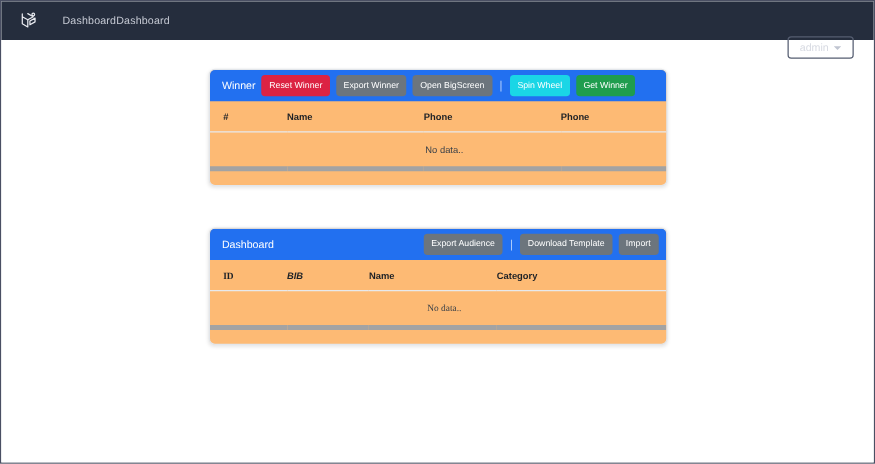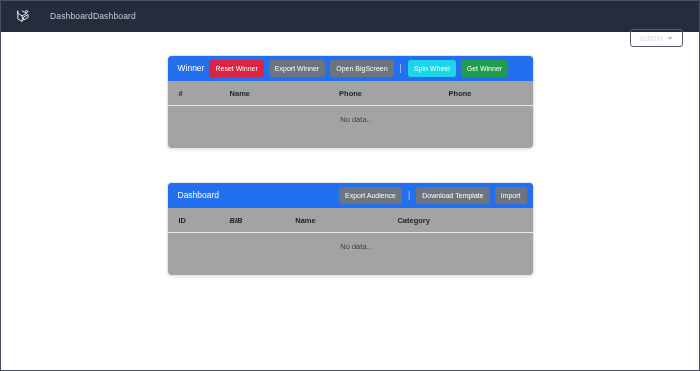--- a/index.html
+++ b/index.html
@@ -89,21 +89,21 @@
     padding-top: 23px;
   }
 
   .container {
     width: 367px;
     margin: 0 auto;
   }
 
   
   .card {
-    background: #a3a3a3;
+    background: #fdba74;
     border: 1px solid #e3e6ea;
     border-radius: 5px;
     box-shadow: 0 1px 3px rgba(0,0,0,.10);
     overflow: hidden;
   }
   .card + .card { margin-top: 33px; }
 
   .card-header {
     background: #2270f0;
     display: flex;
@@ -178,21 +178,21 @@
     text-align: center;
   }
 
   
   .t-winner th:nth-child(1), .t-winner td:nth-child(1) { width: 17%; padding-left: 11px; }
   .t-winner th:nth-child(2) { width: 30%; }
   .t-winner th:nth-child(3) { width: 30%; }
   .t-winner th:nth-child(4) { width: 23%; }
 
   
-  .t-aud th:nth-child(1), .t-aud td:nth-child(1) { width: 17%; padding-left: 11px; }
+  .t-aud th:nth-child(1), .t-aud td:nth-child(1) { width: 17%; padding-left: 11px; font-family: Liberation Serif, serif; }
   .t-aud th:nth-child(2) { width: 18%; font-style: italic; }
   .t-aud th:nth-child(3) { width: 28%; }
   .t-aud th:nth-child(4) { width: 37%; }
 
   .nodata-row td { border-bottom: 4px solid #a3a3a3; }
   .tail-row td { height: 13px; padding: 0; border-bottom: none; }
 </style>
 </head>
 <body>
 

